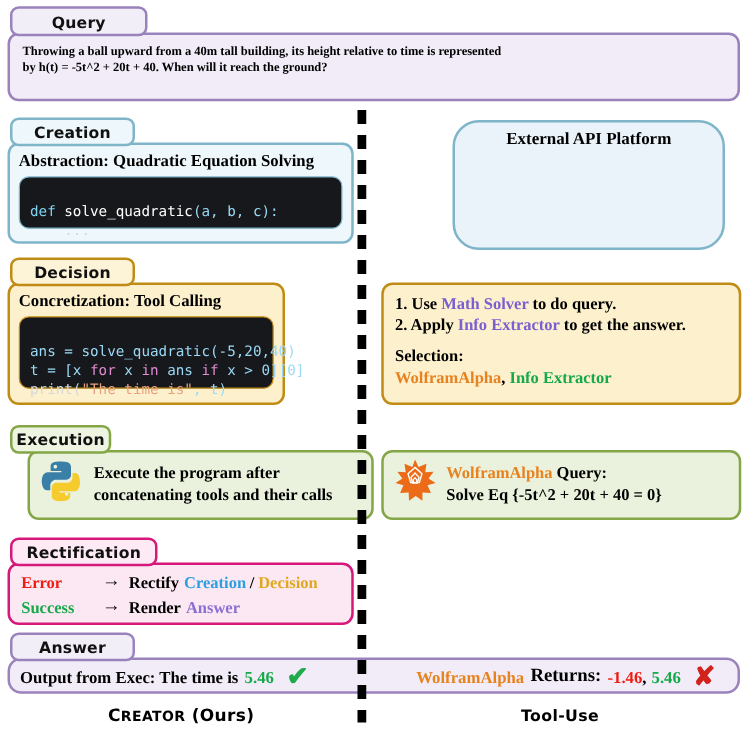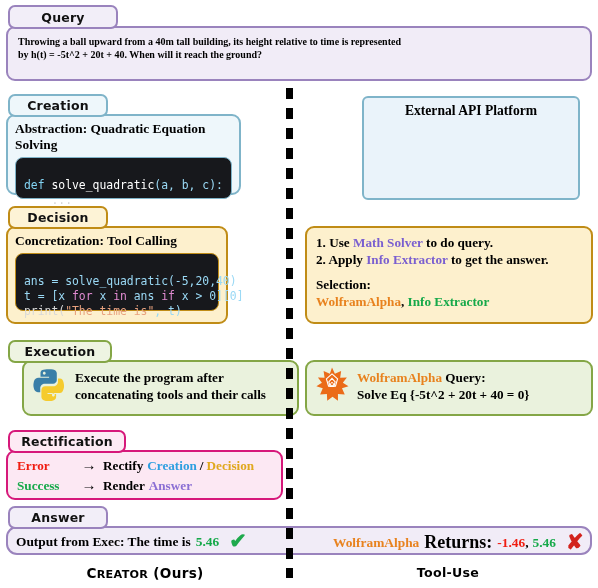--- a/index.html
+++ b/index.html
@@ -45,21 +45,21 @@
 
   .tab.c-exec{border-color:#84a646;background:#eef4e2;}
   .panel.c-exec{border-color:#84a646;background:#eaf2dd;}
 
   .tab.c-rect{border-color:#d6187a;background:#fdeaf4;}
   .panel.c-rect{border-color:#d6187a;background:#fce8f3;}
 
   .tab.c-answer{border-color:#9a83bd;background:#f2eef8;}
   .panel.c-answer{border-color:#9a83bd;background:#f1ecf7;}
 
-  .panel.c-platform{border-color:#7fb4c9;background:#eaf3fa;border-radius:6px;}
+  .panel.c-platform{border-color:#7fb4c9;background:#eaf3fa;border-radius:21px;}
 
   
   .body-text{
     font-family:"Liberation Serif", serif;
     font-weight:bold;
     font-size:13.2px;
     color:#000;
     line-height:1.30;
   }
   .heading-text{
@@ -169,21 +169,21 @@
       <div>Throwing a ball upward from a 40m tall building, its height relative to time is represented</div>
       <div>by h(t) = -5t^2 + 20t + 40. When will it reach the ground?</div>
     </div>
   </div>
 
   <div class="divider"></div>
 
   <div class="tab c-creation" style="left:8px;top:94px;width:100px;height:23px;">
     <span>Creation</span>
   </div>
-  <div class="panel c-creation" style="left:6px;top:114px;width:235px;height:81px;">
+  <div class="panel c-creation" style="left:6px;top:114px;width:277px;height:81px;">
     <div class="heading-text" style="padding:5px 0 0 7px;">Abstraction: Quadratic Equation Solving</div>
     <div class="code" style="margin:4px 7px 0 7px;height:42px;border:1.6px solid #7fb4c9;">
 <span><span class="kw">def</span><span class="fn"> solve_quadratic</span><span class="par">(a, b, c):</span></span>
 <span class="pl">    ...</span>
     </div>
   </div>
 
   <div class="panel c-platform" style="left:362px;top:96px;width:218px;height:104px;">
     <div class="heading-text" style="text-align:center;padding-top:5px;font-size:13.6px;">External API Platform</div>
   </div>
@@ -244,21 +244,21 @@
         <span>2. Apply </span><span class="c-purple">Info Extractor</span><span> to get the answer.</span>
       </div>
       <div style="margin-top:8px;">Selection:</div>
       <div>
         <span class="c-orange">WolframAlpha</span><span>,</span>
         <span class="c-green">Info Extractor</span>
       </div>
     </div>
   </div>
 
-  <div class="tab c-exec" style="left:8px;top:340px;width:104px;height:23px;">
+  <div class="tab c-exec" style="left:8px;top:340px;width:81px;height:23px;">
     <span>Execution</span>
   </div>
   <div class="panel c-exec" style="left:22px;top:360px;width:277px;height:56px;">
     <div class="row" style="padding:5px 0 0 8px;">
       <div style="margin-right:9px;">
         <svg width="34" height="34" viewBox="0 0 64 64" aria-hidden="true">
           <path d="M31.6 4c-5.2 0-9.6.5-12 1.6-3 1.4-3.6 3.4-3.6 6.3v6.4h16.2v2H12.2c-4 0-7.4 2.3-8.6 6.8-1.3 5.1-1.3 8.3 0 13.6 1 4 3.3 6.8 7.3 6.8h4.6v-7.6c0-4.4 3.9-8.4 8.6-8.4h15.6c3.9 0 7-3.2 7-7V11.9c0-3.7-3.1-6.5-6.9-7.1C37.6 4.3 34.5 4 31.6 4zM23.1 9.1c1.5 0 2.7 1.2 2.7 2.8 0 1.5-1.2 2.7-2.7 2.7s-2.7-1.2-2.7-2.7c0-1.6 1.2-2.8 2.7-2.8z" fill="#3a7fa8"></path>
           <path d="M48.9 20.3v7.4c0 4.6-3.9 8.5-8.6 8.5H24.7c-3.8 0-7 3.3-7 7v13.1c0 3.7 3.3 5.9 6.9 7 4.4 1.3 8.6 1.5 13.9 0 3.5-1 6.9-3 6.9-7v-5.3H29.2v-2h23.2c4 0 5.5-2.8 6.9-6.9 1.4-4.3 1.3-8.4 0-13.6-1-4-2.9-6.9-6.9-6.9h-3.5zM40.2 50.1c1.5 0 2.7 1.2 2.7 2.7 0 1.6-1.2 2.8-2.7 2.8s-2.7-1.2-2.7-2.8c0-1.5 1.2-2.7 2.7-2.7z" fill="#f5cb2e"></path>
         </svg>
       </div>
@@ -317,21 +317,21 @@
     <span>Answer</span>
   </div>
   <div class="panel c-answer" style="left:6px;top:526px;width:586px;height:29px;border-radius:11px;">
     <div class="row" style="position:absolute;left:8px;top:3px;">
       <span class="body-text" style="font-size:13.4px;">Output from Exec: The time is</span>
       <span class="body-text c-green" style="font-size:13.4px;margin-left:5px;">5.46</span>
       <span class="check" style="margin-left:10px;">✔</span>
     </div>
     <div class="row" style="position:absolute;left:325px;top:3px;">
       <span class="body-text c-orange" style="font-size:13.4px;">WolframAlpha</span>
-      <span class="body-text" style="font-size:18px;margin-left:5px;">Returns:</span>
+      <span class="body-text" style="font-size:15px;margin-left:5px;">Returns:</span>
       <span class="body-text c-red" style="font-size:13.4px;margin-left:5px;">-1.46</span>
       <span class="body-text" style="font-size:13.4px;">,</span>
       <span class="body-text c-green" style="font-size:13.4px;margin-left:4px;">5.46</span>
       <span class="cross" style="margin-left:10px;">✘</span>
     </div>
   </div>
 
   <div class="caption" style="left:0px;top:565px;width:290px;">
     <span class="big">C</span><span class="sc">REATOR</span><span class="big"> (Ours)</span>
   </div>

